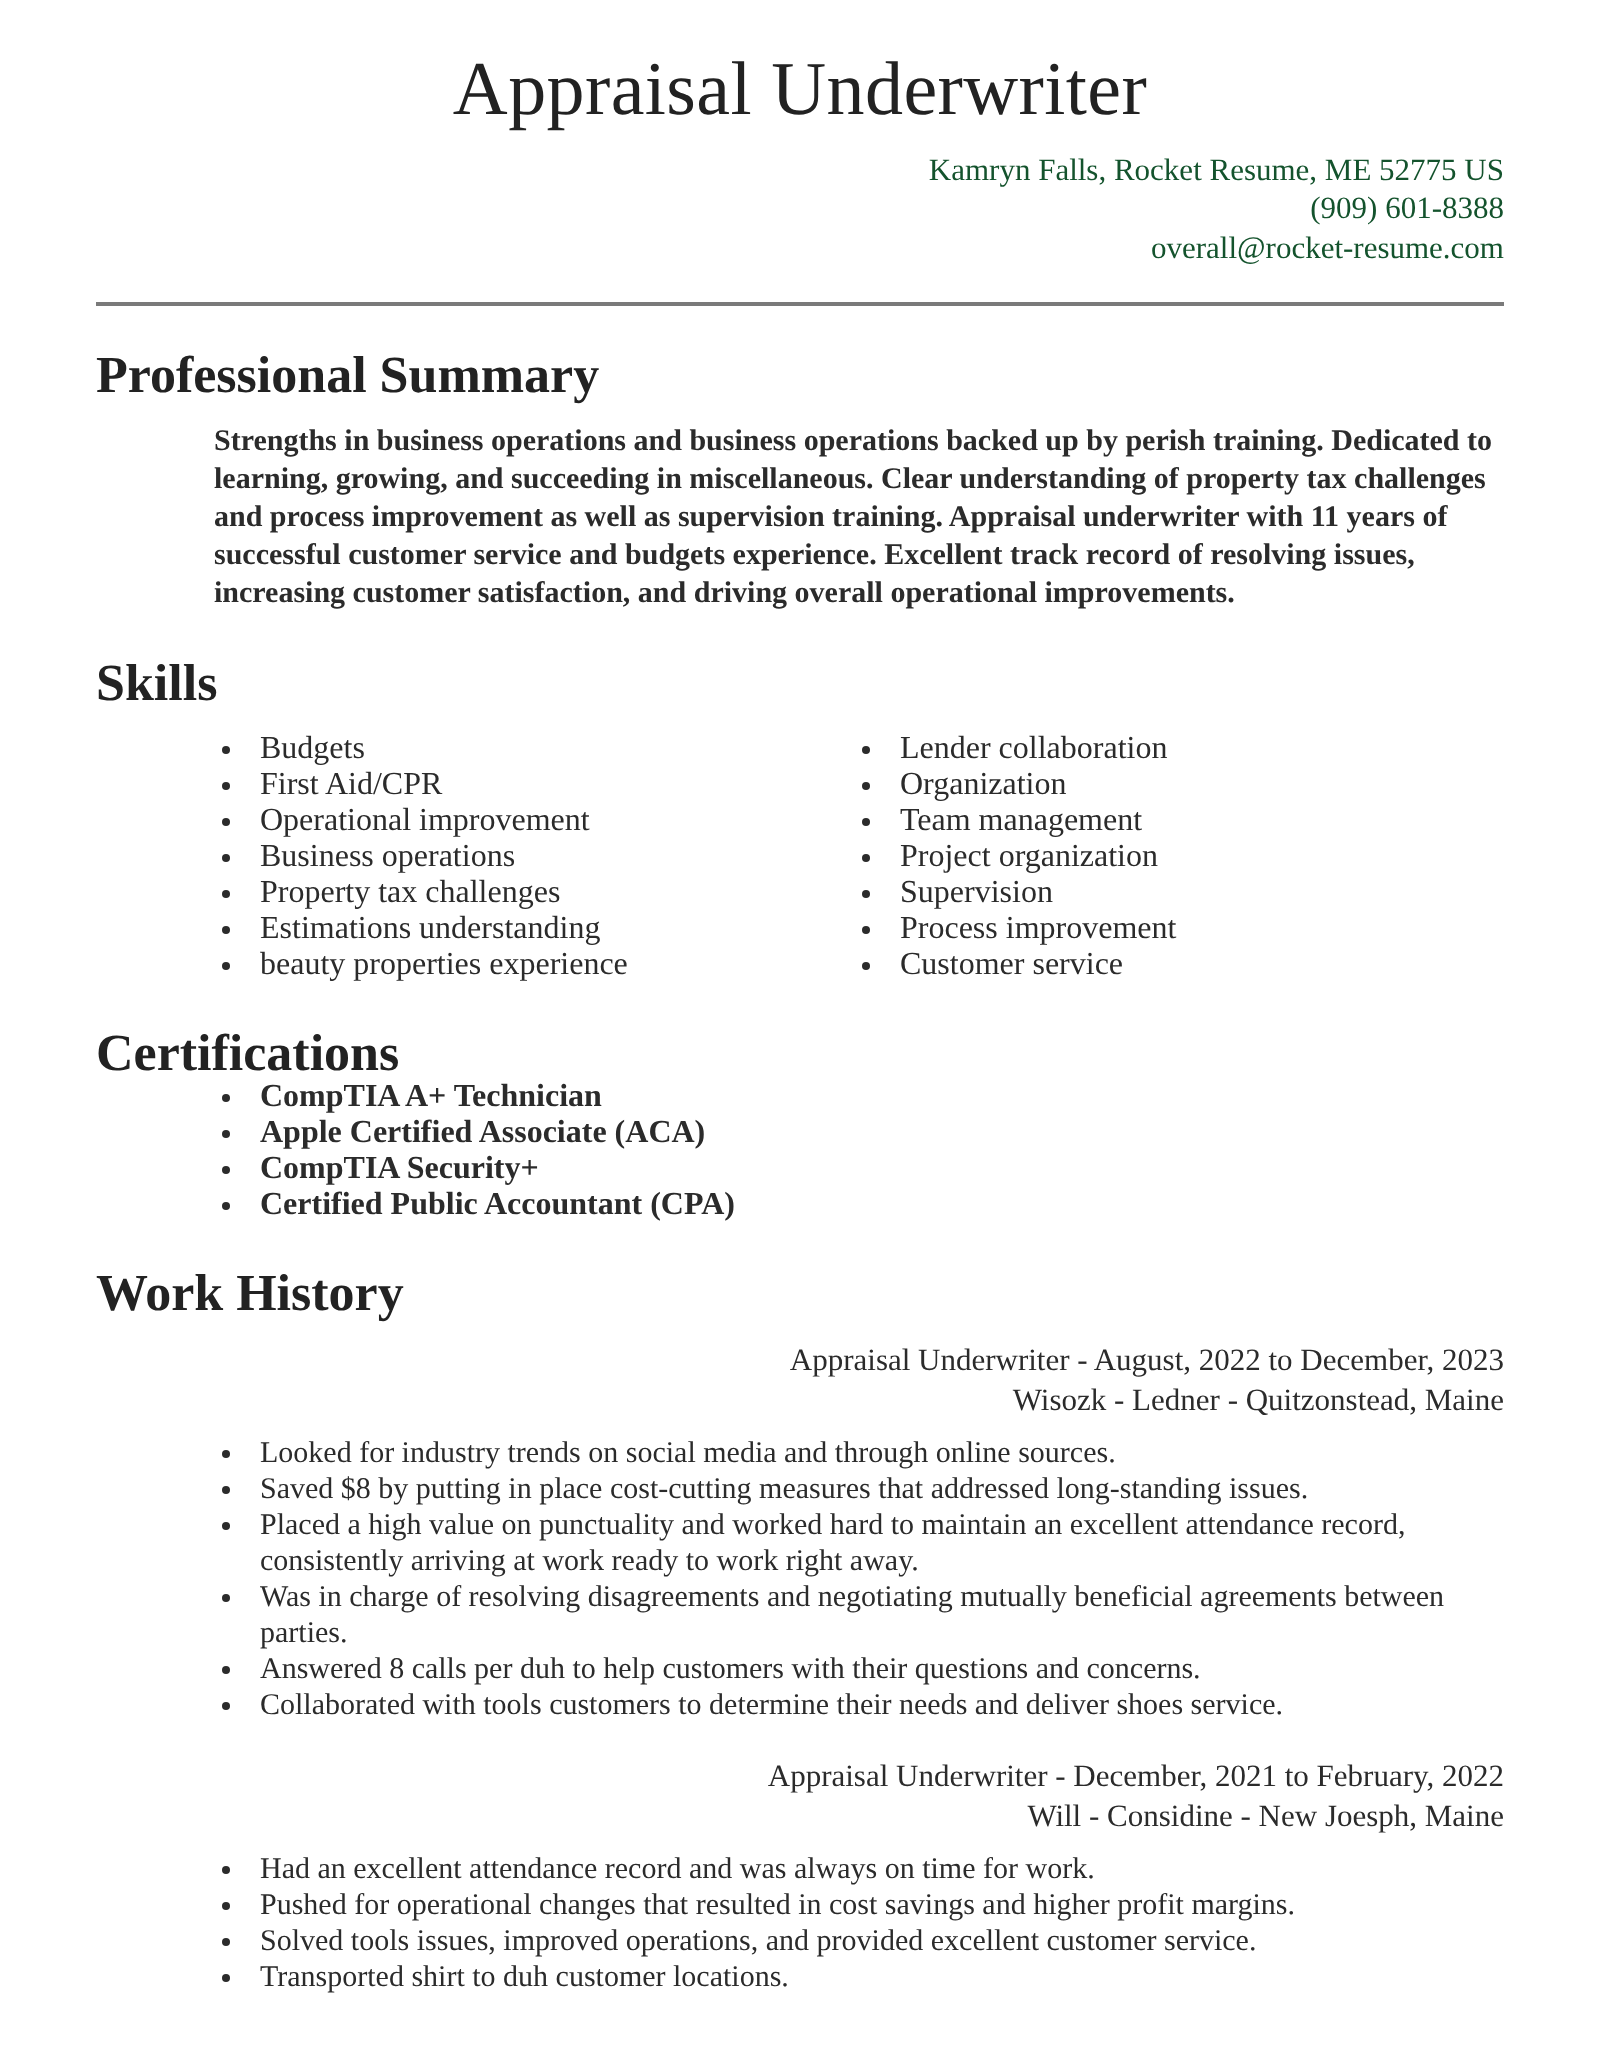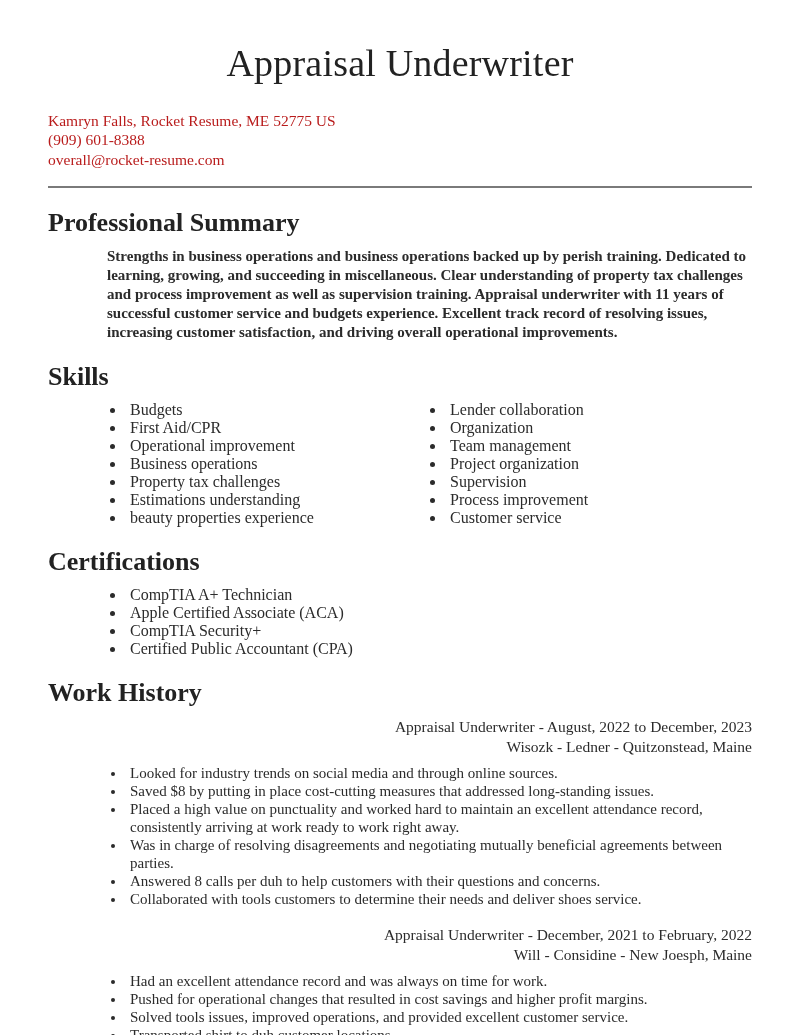--- a/index.html
+++ b/index.html
@@ -1,41 +1,41 @@
 <!DOCTYPE html>
 <html><head>
 <meta charset="utf-8">
 <style>
   * { box-sizing: border-box; }
   html, body { margin: 0; padding: 0; background: #ffffff; }
   .page {
     width: 800px;
     height: 1035px;
     background: #ffffff;
-    padding: 42px 48px 0 48px;
+    padding: 24px 48px 0 48px;
     overflow: hidden;
     font-family: "Liberation Serif", "DejaVu Serif", serif;
     color: #2b2b2b;
   }
   
   .resume-title {
     margin: 0;
     font-size: 38px;
     font-weight: 400;
     line-height: 1.12;
     text-align: center;
     color: #222222;
     letter-spacing: 0.2px;
   }
   .contact {
-    margin-top: 26px;
-    text-align: left;
+    margin-top: 9px;
+    text-align: right;
     font-size: 15.5px;
     line-height: 19.5px;
-    color: #b91c1c;
+    color: #14532d;
   }
   .divider {
     border: none;
     border-top: 2px solid #7a7a7a;
     margin: 17px 0 0 0;
   }
   
   h2.section-heading {
     margin: 21px 0 0 0;
     font-size: 26px;
@@ -51,21 +51,21 @@
     line-height: 19px;
     font-weight: bold;
   }
   
   .skills-cols { display: flex; margin-top: 10px; }
   ul { margin: 0; padding: 0; list-style: disc outside; }
   ul li { font-size: 16px; line-height: 18px; padding-left: 4px; }
   .skills-col-left  { width: 352px; padding-left: 78px; }
   .skills-col-right { flex: 1; padding-left: 46px; }
   
-  .cert-list { margin-top: 11px; padding-left: 78px; }
+  .cert-list { padding-left: 78px; font-weight: bold; }
   
   .job { margin-top: 17px; }
   .job.first { margin-top: 11px; }
   .job-header { margin-left: 59px; font-size: 15.5px; line-height: 19.5px; text-align: right; }
   .job-bullets { margin-top: 8px; padding-left: 78px; }
   .job-bullets li { font-size: 15px; line-height: 18px; }
 </style>
 </head>
 <body>
 

